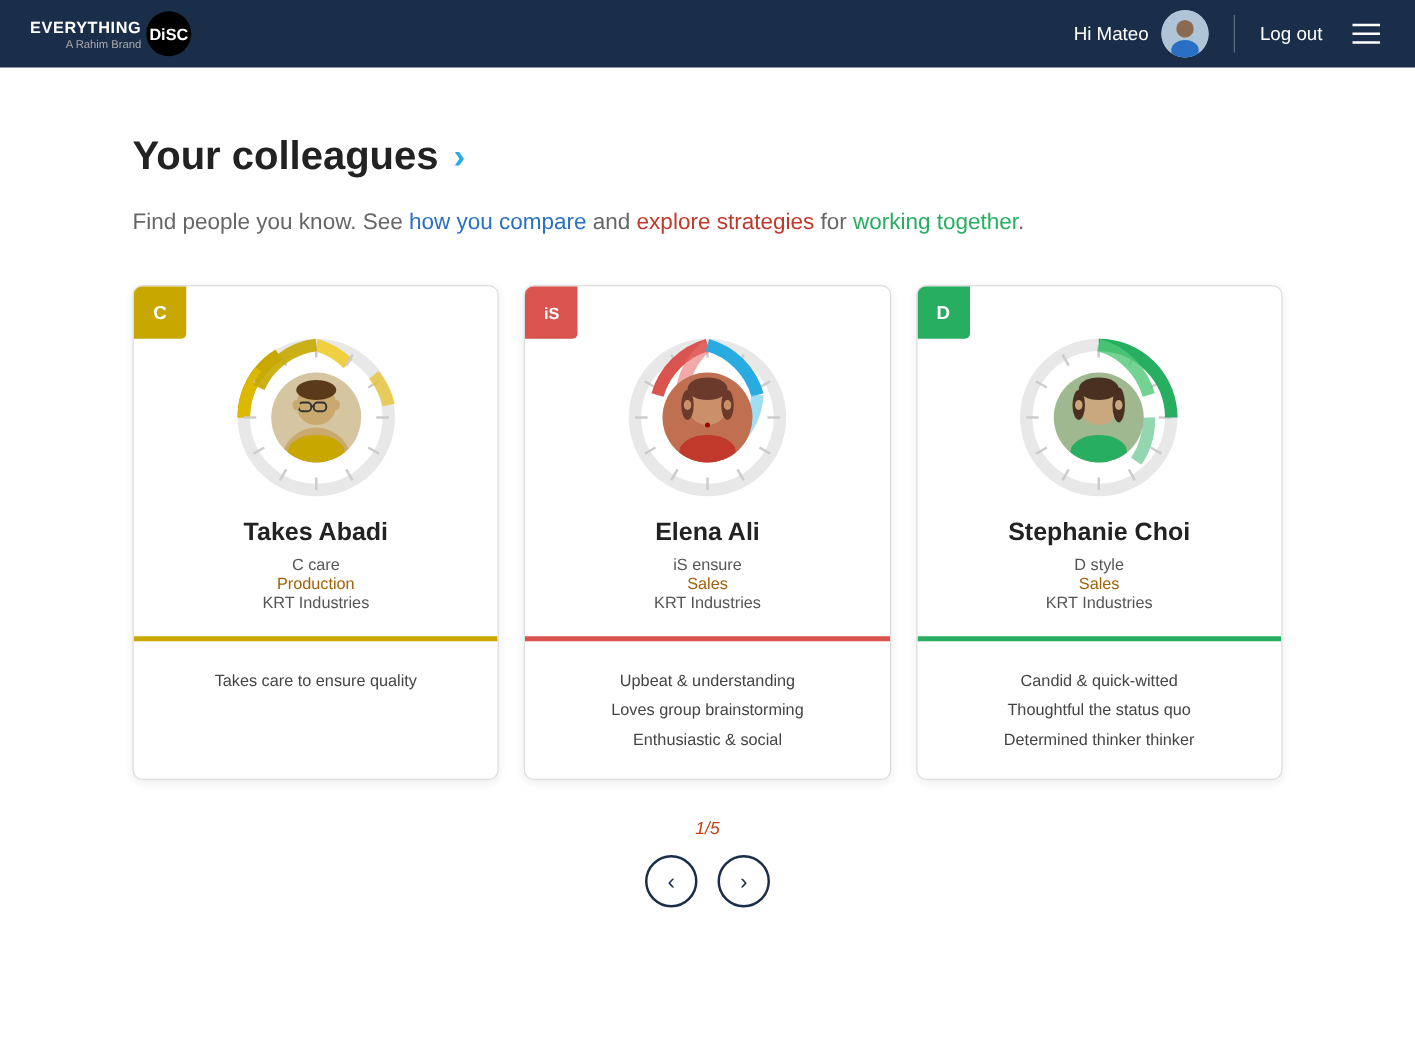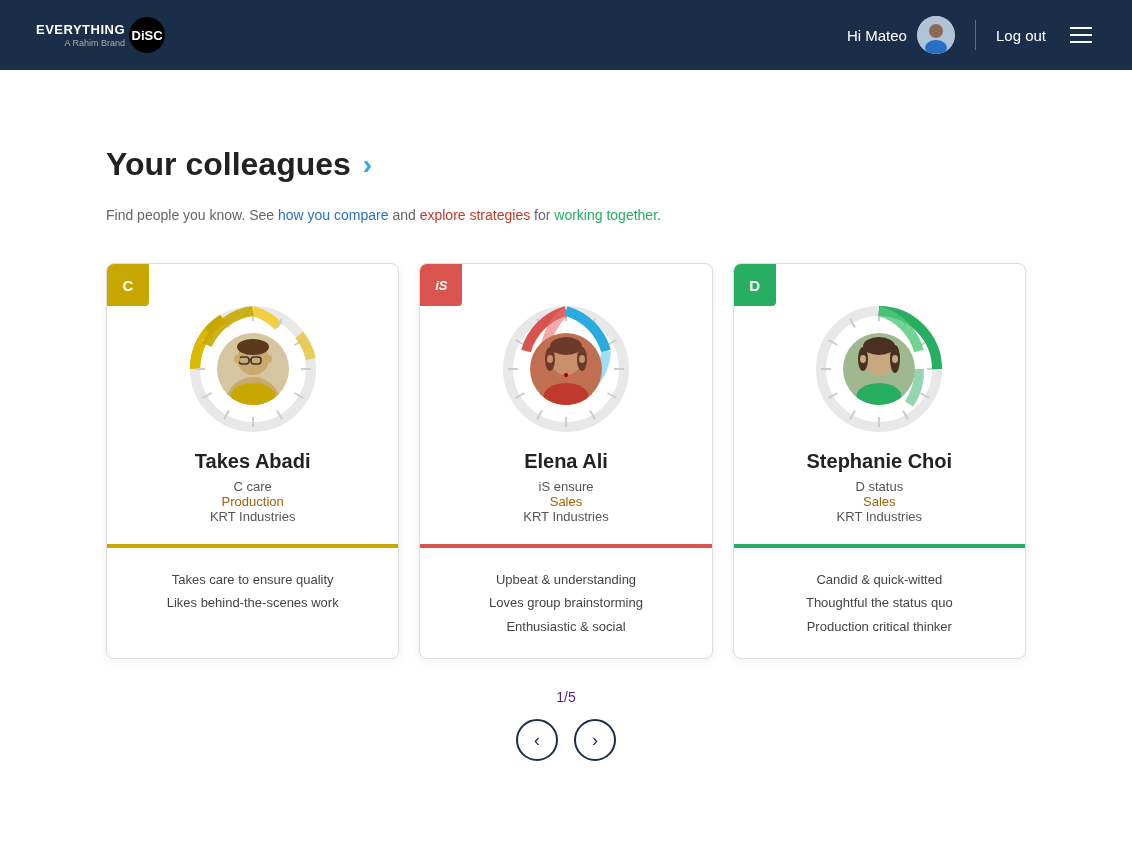--- a/index.html
+++ b/index.html
@@ -1,25 +1,25 @@
 <!DOCTYPE html>
 <html><head>
   <meta charset="utf-8">
   <style>
     * { box-sizing: border-box; margin: 0; padding: 0; }
     body { font-family: 'Segoe UI', Arial, sans-serif; background: #fff; }
 
     
     .header {
       background: #1a2e4a;
-      height: 70px;
+      height: 54px;
       display: flex;
       align-items: center;
       justify-content: space-between;
-      padding: 0 36px;
+      padding: 0 24px;
     }
     .logo-area {
       display: flex;
       align-items: center;
     }
     .logo-text {
       color: #fff;
       font-size: 13px;
       font-weight: 600;
       letter-spacing: 0.5px;
@@ -91,42 +91,42 @@
     .hamburger span {
       width: 22px;
       height: 2px;
       background: #fff;
       display: block;
     }
 
     
     .main {
       max-width: 1000px;
-      margin: 0 auto;
-      padding: 76px 40px 40px;
+      margin: 16px auto;
+      padding: 36px 40px 40px;
     }
     .page-title-area {
       display: flex;
       align-items: center;
       gap: 12px;
       margin-bottom: 24px;
     }
     .page-title {
       font-size: 32px;
       font-weight: 700;
       color: #222;
     }
     .title-arrow {
       color: #29abe2;
       font-size: 28px;
       font-weight: 700;
       cursor: pointer;
     }
     .subtitle {
-      font-size: 14px;
+      font-size: 18px;
       color: #666;
       margin-bottom: 40px;
     }
     .subtitle span.blue { color: #2970c4; }
     .subtitle span.red { color: #c0392b; }
     .subtitle span.green { color: #27ae60; }
 
     
     .cards-container {
       display: flex;
@@ -159,21 +159,21 @@
       height: 42px;
       display: flex;
       align-items: center;
       justify-content: center;
       font-size: 15px;
       font-weight: 700;
       color: #fff;
       border-radius: 4px 0 4px 0;
     }
     .badge-c { background: #c8a800; }
-    .badge-is { background: #d9534f; font-size: 13px; font-style: italic; }
+    .badge-is { background: #d9534f; font-size: 13px; }
     .badge-d { background: #27ae60; }
 
     .dial-container {
       position: relative;
       width: 130px;
       height: 130px;
       margin: 10px 0 16px;
     }
     .dial-svg {
       width: 130px;
@@ -234,21 +234,22 @@
 
     
     .pagination {
       display: flex;
       flex-direction: column;
       align-items: center;
       gap: 14px;
     }
     .page-indicator {
       font-size: 14px;
-      color: #4c1d95;
+      color: #c2410c;
+      font-style: italic;
     }
     .nav-buttons {
       display: flex;
       gap: 16px;
     }
     .nav-btn {
       width: 42px;
       height: 42px;
       border-radius: 50%;
       border: 2px solid #1a2e4a;
@@ -354,21 +355,20 @@
           </div>
         </div>
         <div class="colleague-name">Takes Abadi</div>
         <div class="colleague-style">C care</div>
         <div class="colleague-dept">Production</div>
         <div class="colleague-org">KRT Industries</div>
       </div>
       <div class="card-divider divider-yellow"></div>
       <div class="card-bottom">
         <div class="trait">Takes care to ensure quality</div>
-        <div class="trait">Likes behind-the-scenes work</div>
       </div>
     </div>
 
     <div class="card">
       <div class="card-top">
         <div class="style-badge badge-is">iS</div>
         <div class="dial-container">
           <svg class="dial-svg" viewBox="0 0 130 130" xmlns="http://www.w3.org/2000/svg">
             <circle cx="65" cy="65" r="58" fill="none" stroke="#e8e8e8" stroke-width="10"></circle>
             <g stroke="#ccc" stroke-width="2">
@@ -460,29 +460,29 @@
               <ellipse cx="52" cy="26" rx="5" ry="14" fill="#4a3020"></ellipse>
 
               <path d="M14,60 Q20,50 36,50 Q52,50 58,60 L60,72 L12,72 Z" fill="#27ae60"></path>
 
               <ellipse cx="20" cy="26" rx="3" ry="4" fill="#c9a880"></ellipse>
               <ellipse cx="52" cy="26" rx="3" ry="4" fill="#c9a880"></ellipse>
             </svg>
           </div>
         </div>
         <div class="colleague-name">Stephanie Choi</div>
-        <div class="colleague-style">D status</div>
+        <div class="colleague-style">D style</div>
         <div class="colleague-dept">Sales</div>
         <div class="colleague-org">KRT Industries</div>
       </div>
       <div class="card-divider divider-green"></div>
       <div class="card-bottom">
         <div class="trait">Candid &amp; quick-witted</div>
         <div class="trait">Thoughtful the status quo</div>
-        <div class="trait">Production critical thinker</div>
+        <div class="trait">Determined thinker thinker</div>
       </div>
     </div>
 
   </div>
 
   <div class="pagination">
     <span class="page-indicator">1/5</span>
     <div class="nav-buttons">
       <button class="nav-btn">‹</button>
       <button class="nav-btn">›</button>

